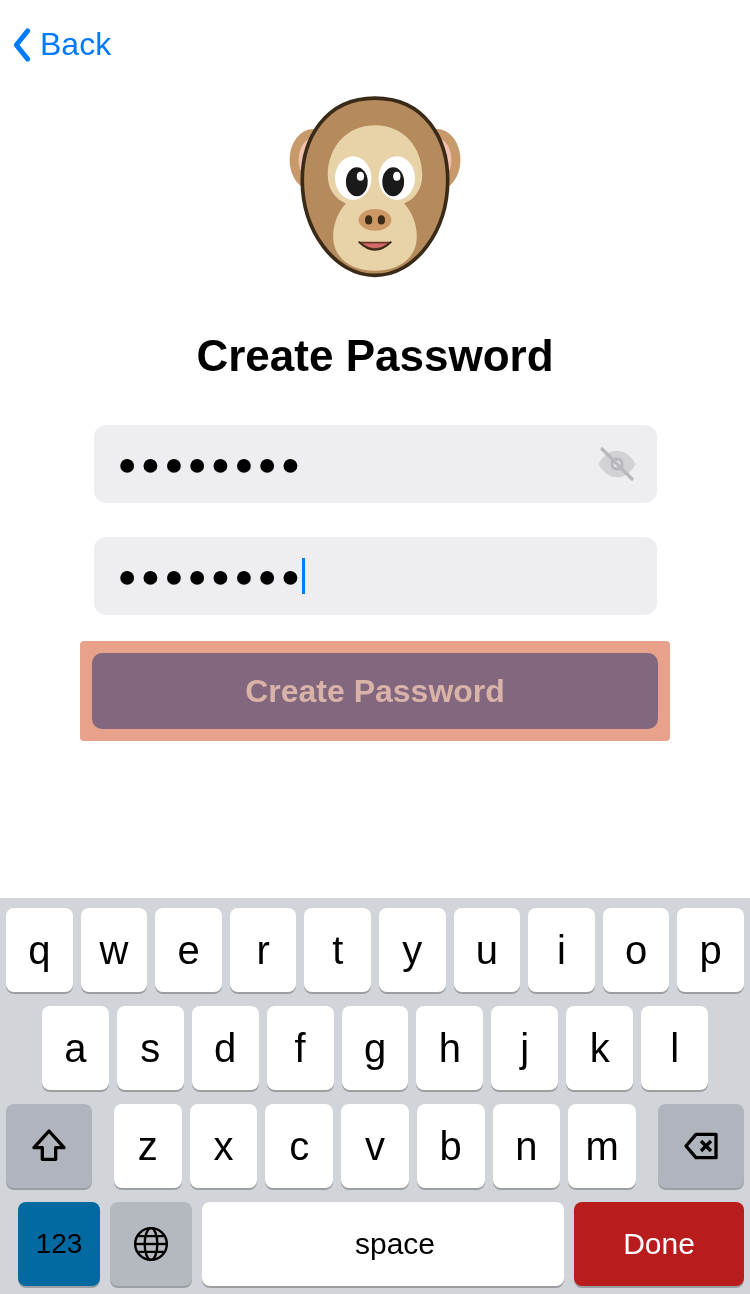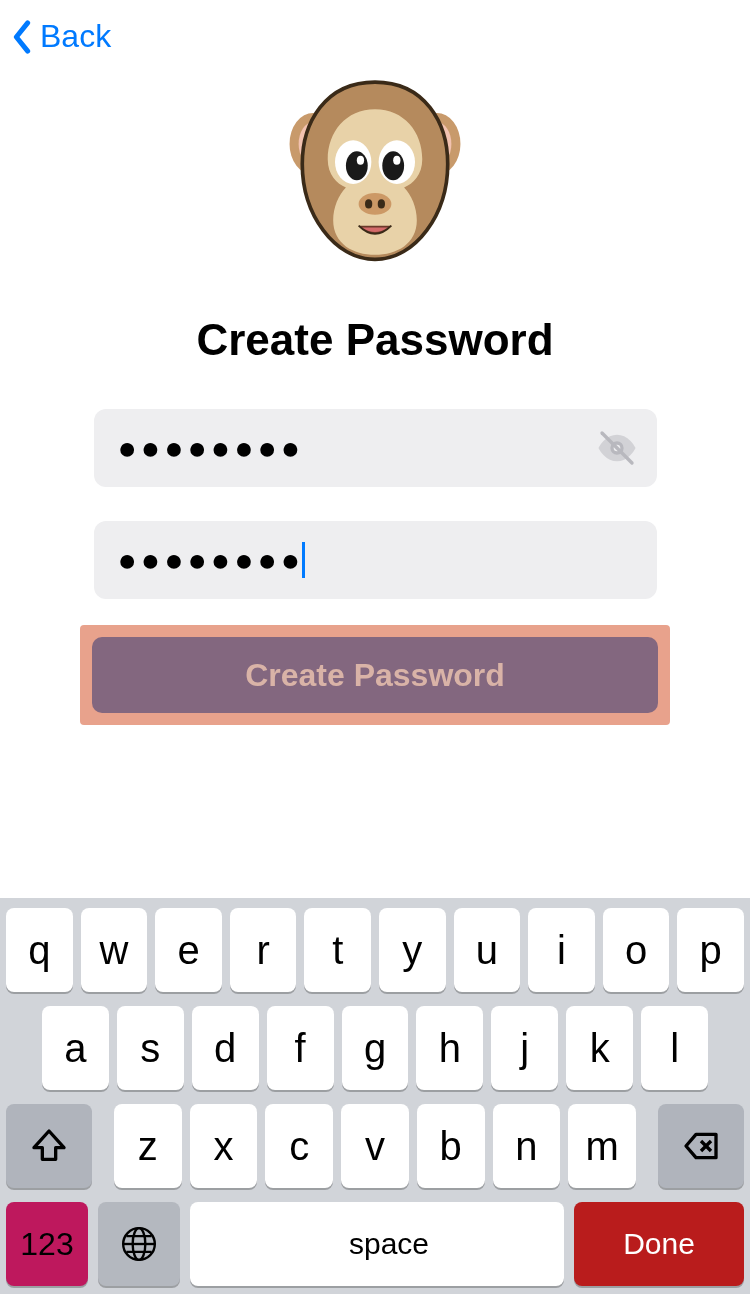--- a/index.html
+++ b/index.html
@@ -7,21 +7,21 @@
       width: 750px;
       height: 1294px;
       background: #fff;
       font-family: -apple-system, BlinkMacSystemFont, "Helvetica Neue", sans-serif;
       position: relative;
       overflow: hidden;
     }
     .header {
       display: flex;
       align-items: center;
-      padding: 18px 12px;
+      padding: 26px 12px;
     }
     .back-btn {
       display: flex;
       align-items: center;
       color: #007aff;
       font-size: 32px;
       cursor: pointer;
     }
     .chevron-left {
       width: 20px;
@@ -129,21 +129,21 @@
       font-size: 40px;
       color: #000;
       box-shadow: 0 2px 0 rgba(0,0,0,0.25);
       cursor: pointer;
     }
     .key.fn {
       background: #b0b4bc;
       flex: 0 0 86px;
     }
     .kb-row.r4 { gap: 10px; margin-bottom: 0; }
-    .key.num123 { flex: 0 0 82px; background: #be185d; font-size: 32px; }
+    .key.num123 { flex: 0 0 82px; background: #0369a1; font-size: 28px; margin-left: 12px; }
     .key.globe { flex: 0 0 82px; background: #b4b8bf; }
     .key.space { flex: 1; background: #fff; font-size: 30px; padding-left: 24px; }
     .key.done { flex: 0 0 170px; background: #b91c1c; color: #fff; font-size: 30px; }
     .shift-svg, .bksp-svg { width: 40px; height: 40px; }
     .globe-svg { width: 38px; height: 38px; }
   </style>
 </head>
 <body>
 
 <div class="header">

